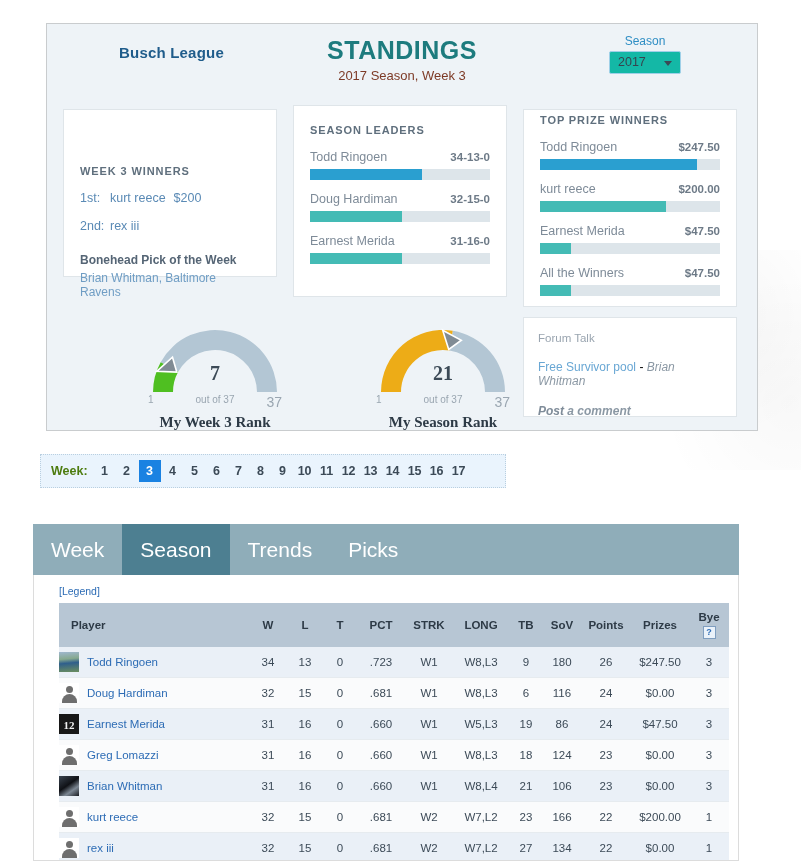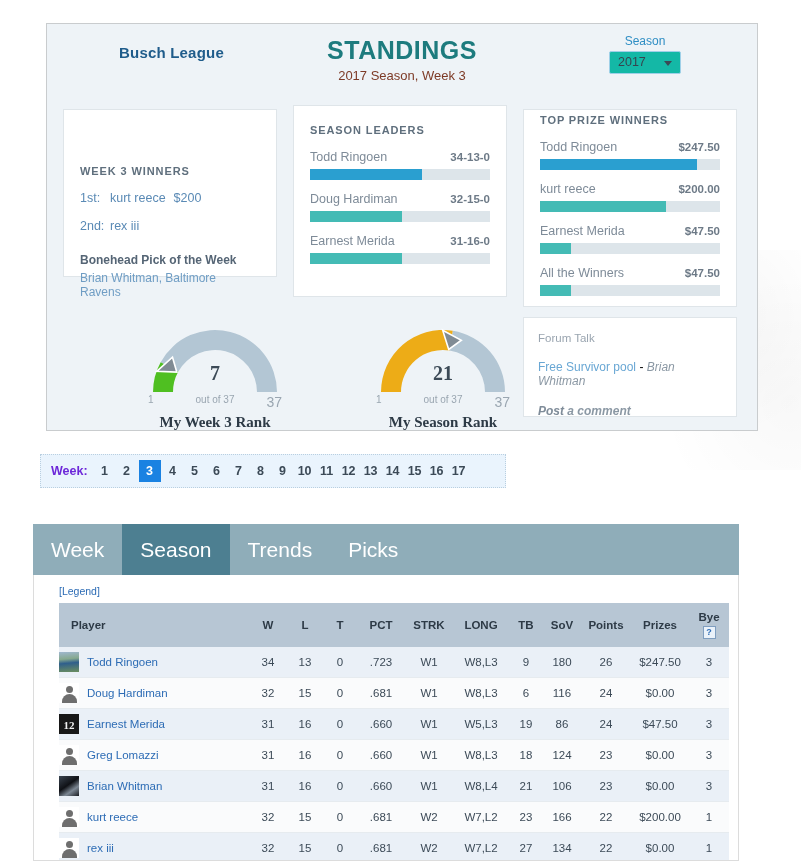--- a/index.html
+++ b/index.html
@@ -232,21 +232,21 @@
     background: #eaf4fd;
     border: 1px dotted #b9cfe0;
     box-sizing: border-box;
     display: flex;
     align-items: center;
     padding-left: 10px;
   }
   .weekbar .wlabel {
     font-size: 12.5px;
     font-weight: bold;
-    color: #6d28d9;
+    color: #4d7c0f;
     margin-right: 6px;
   }
   .wk {
     display: inline-block;
     min-width: 20px;
     height: 22px;
     line-height: 22px;
     text-align: center;
     font-size: 12.5px;
     font-weight: bold;

